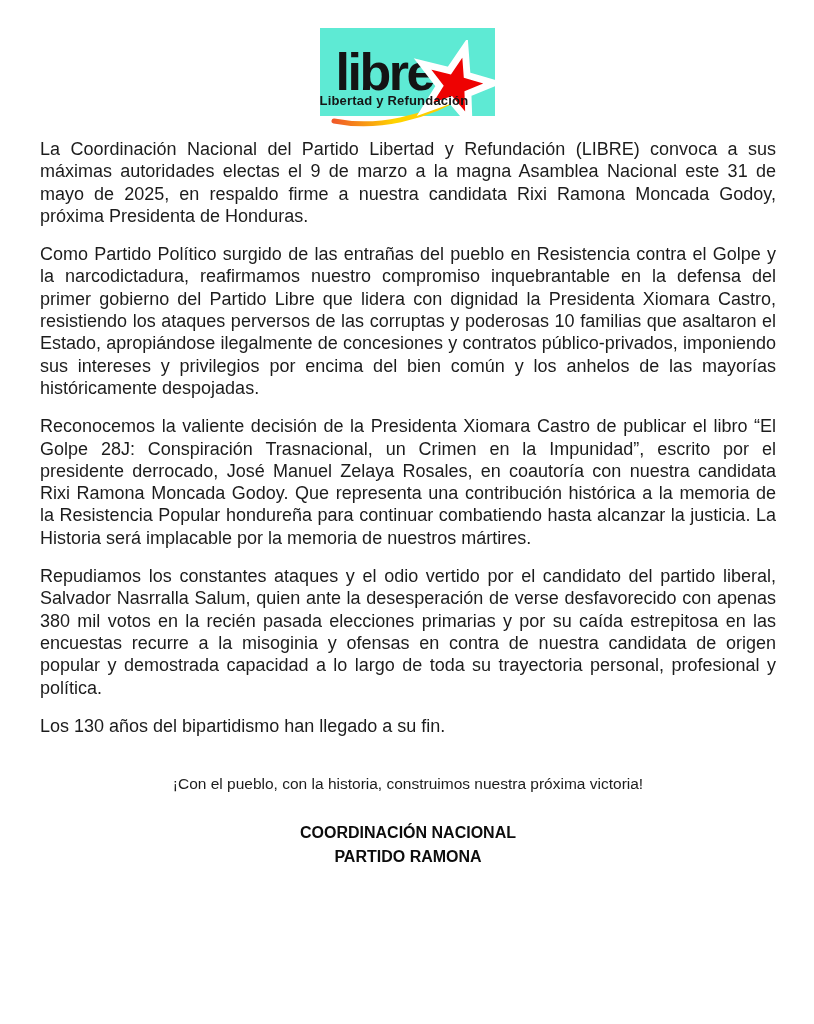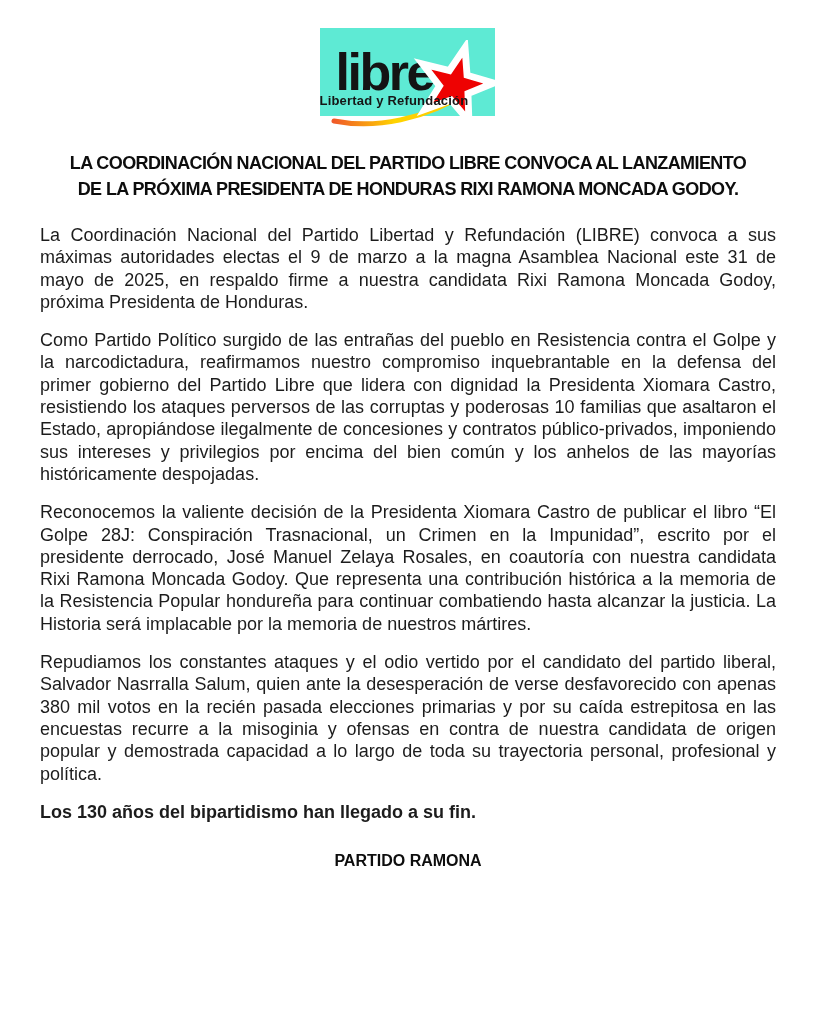--- a/index.html
+++ b/index.html
@@ -81,21 +81,20 @@
     font-size: 18px;
     line-height: 22.3px;
     text-align: justify;
     color: #1c1c1c;
   }
   .closing-line {
     margin: 6px 0 0 0;
     font-size: 15.5px;
     line-height: 22.3px;
     text-align: left;
-    font-weight: bold;
   }
   .slogan {
     margin: 36px 0 0 0;
     text-align: center;
     font-size: 15.5px;
     line-height: 22.3px;
   }
   .signature {
     margin: 26px 0 0 0;
     text-align: center;
@@ -124,32 +123,30 @@
     </svg>
     <div class="wordmark">libre</div>
     <svg class="star" width="86" height="90" viewBox="0 0 100 100" aria-hidden="true">
       <polygon points="50,5 60.6,35.4 92.8,36.1 67.1,55.6 76.5,86.4 50,68 23.5,86.4 32.9,55.6 7.2,36.1 39.4,35.4" transform="rotate(15 50 50)" fill="#EE0202" stroke="#FFFFFF" stroke-width="8" stroke-linejoin="miter"></polygon>
     </svg>
     <div class="tagline">Libertad y Refundación</div>
   </div>
 
   <div class="content">
 
-    <h1 class="headline">
-      <span class="hl-line">LA COORDINACIÓN NACIONAL DEL PARTIDO LIBRE CONVOCA AL LANZAMIENTO</span>
-      <span class="hl-line">DE LA PRÓXIMA PRESIDENTA DE HONDURAS RIXI RAMONA MONCADA GODOY.</span>
-    </h1>
 
     <div class="body-text">
       <p>La Coordinación Nacional del Partido Libertad y Refundación (LIBRE) convoca a sus máximas autoridades electas el 9 de marzo a la magna Asamblea Nacional este 31 de mayo de 2025, en respaldo firme a nuestra candidata Rixi Ramona Moncada Godoy, próxima Presidenta de Honduras.</p>
       <p>Como Partido Político surgido de las entrañas del pueblo en Resistencia contra el Golpe y la narcodictadura, reafirmamos nuestro compromiso inquebrantable en la defensa del primer gobierno del Partido Libre que lidera con dignidad la Presidenta Xiomara Castro, resistiendo los ataques perversos de las corruptas y poderosas 10 familias que asaltaron el Estado, apropiándose ilegalmente de concesiones y contratos público-privados, imponiendo sus intereses y privilegios por encima del bien común y los anhelos de las mayorías históricamente despojadas.</p>
       <p>Reconocemos la valiente decisión de la Presidenta Xiomara Castro de publicar el libro “El Golpe 28J: Conspiración Trasnacional, un Crimen en la Impunidad”, escrito por el presidente derrocado, José Manuel Zelaya Rosales, en coautoría con nuestra candidata Rixi Ramona Moncada Godoy. Que representa una contribución histórica a la memoria de la Resistencia Popular hondureña para continuar combatiendo hasta alcanzar la justicia. La Historia será implacable por la memoria de nuestros mártires.</p>
       <p>Repudiamos los constantes ataques y el odio vertido por el candidato del partido liberal, Salvador Nasrralla Salum, quien ante la desesperación de verse desfavorecido con apenas 380 mil votos en la recién pasada elecciones primarias y por su caída estrepitosa en las encuestas recurre a la misoginia y ofensas en contra de nuestra candidata de origen popular y demostrada capacidad a lo largo de toda su trayectoria personal, profesional y política.</p>
       <p class="closing-line">Los 130 años del bipartidismo han llegado a su fin.</p>
     </div>
 
+    <p class="slogan">¡Con el pueblo, con la historia, construimos nuestra próxima victoria!</p>
 
     <div class="signature">
+      <span class="sig-line">COORDINACIÓN NACIONAL</span>
       <span class="sig-line">PARTIDO RAMONA</span>
     </div>
 
   </div>
 </div>
 
 </body></html>

